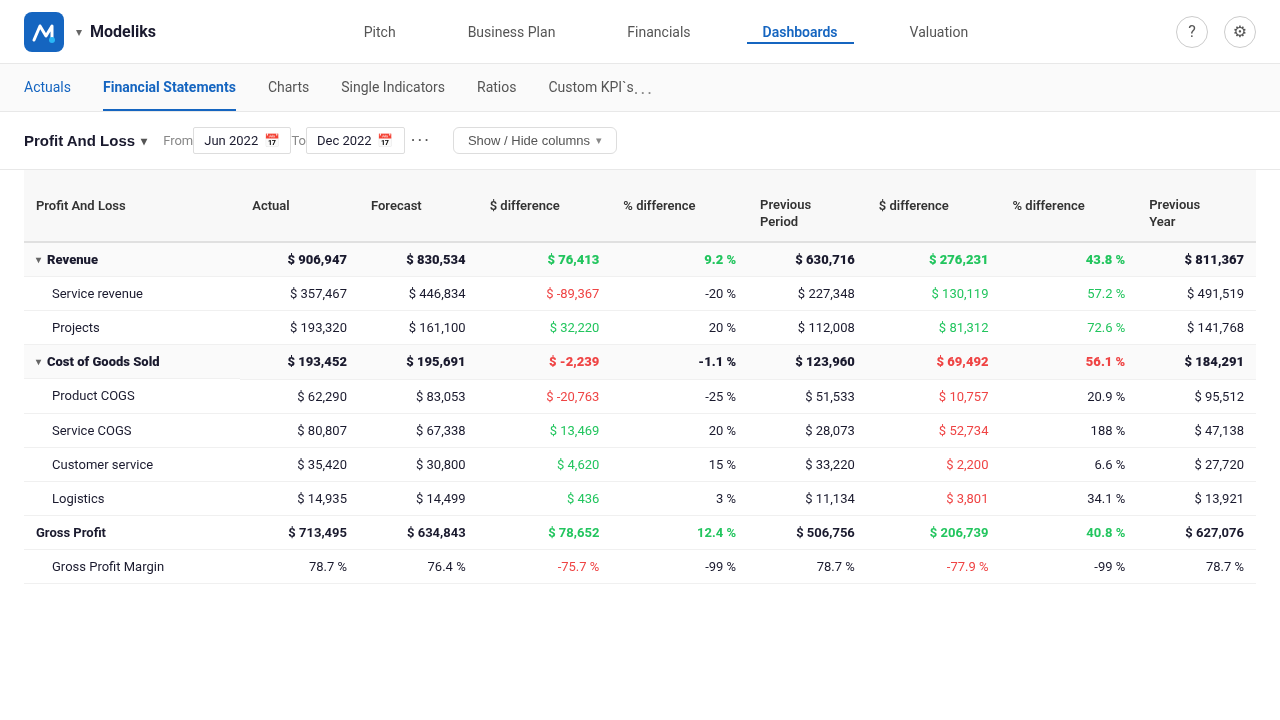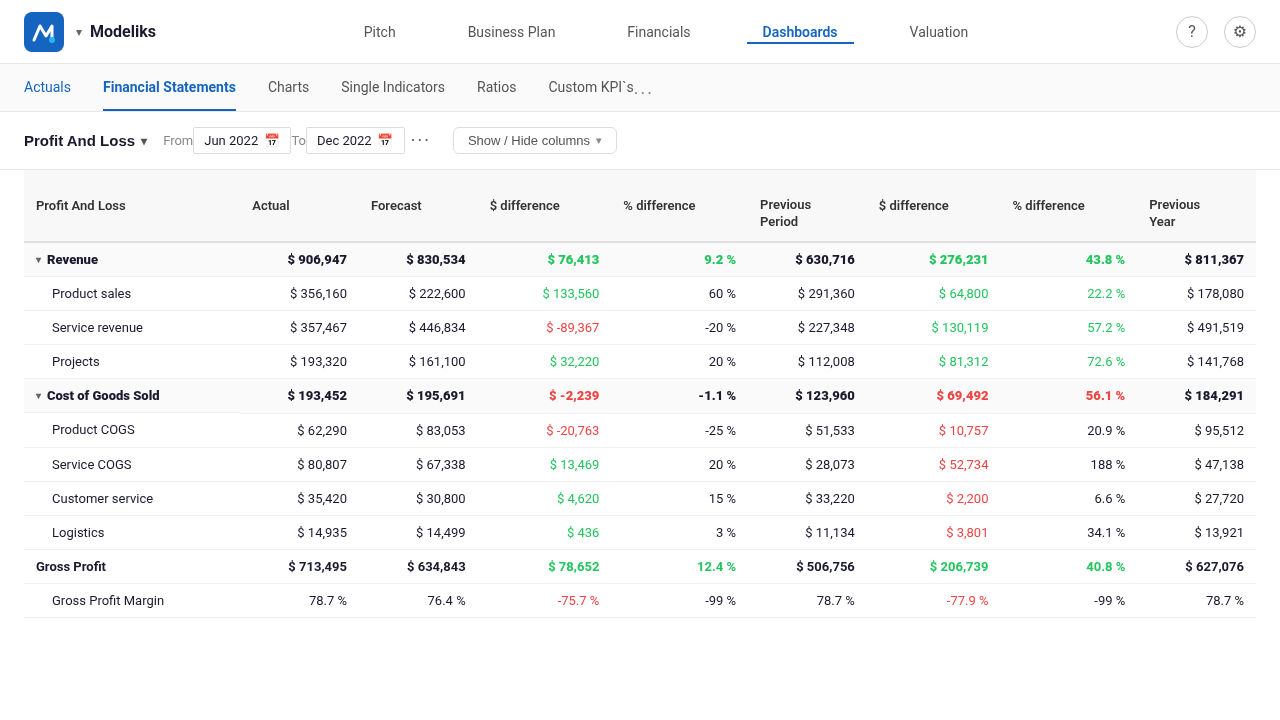--- a/index.html
+++ b/index.html
@@ -201,31 +201,20 @@
       <td><strong>$ 906,947</strong></td>
       <td><strong>$ 830,534</strong></td>
       <td class="text-green"><strong>$ 76,413</strong></td>
       <td class="text-green"><strong>9.2 %</strong></td>
       <td><strong>$ 630,716</strong></td>
       <td class="text-green"><strong>$ 276,231</strong></td>
       <td class="text-green"><strong>43.8 %</strong></td>
       <td><strong>$ 811,367</strong></td>
     </tr>
         <tr>
-      <td class="indent">Product sales</td>
-      <td>$ 356,160</td>
-      <td>$ 222,600</td>
-      <td class="text-green">$ 133,560</td>
-      <td class="text-dark">60 %</td>
-      <td>$ 291,360</td>
-      <td class="text-green">$ 64,800</td>
-      <td class="text-green">22.2 %</td>
-      <td>$ 178,080</td>
-    </tr>
-        <tr>
       <td class="indent">Service revenue</td>
       <td>$ 357,467</td>
       <td>$ 446,834</td>
       <td class="text-red">$ -89,367</td>
       <td class="text-dark">-20 %</td>
       <td>$ 227,348</td>
       <td class="text-green">$ 130,119</td>
       <td class="text-green">57.2 %</td>
       <td>$ 491,519</td>
     </tr>

